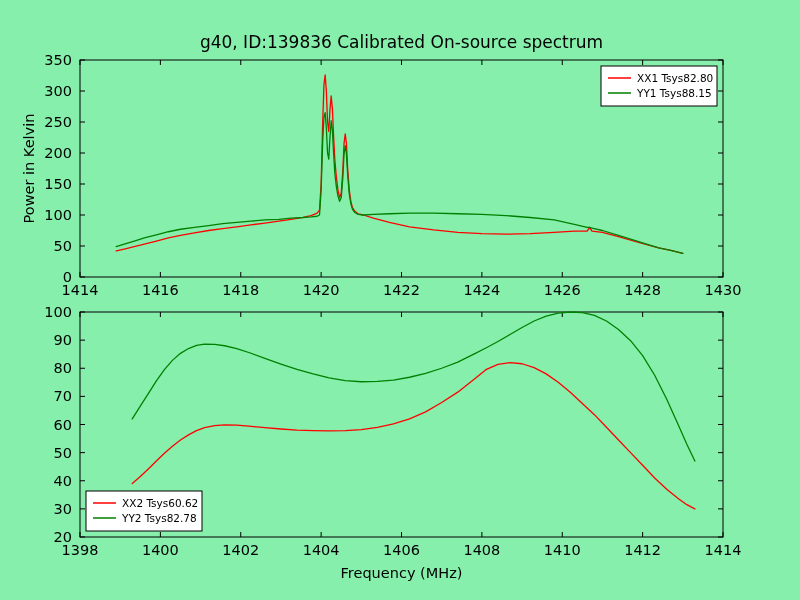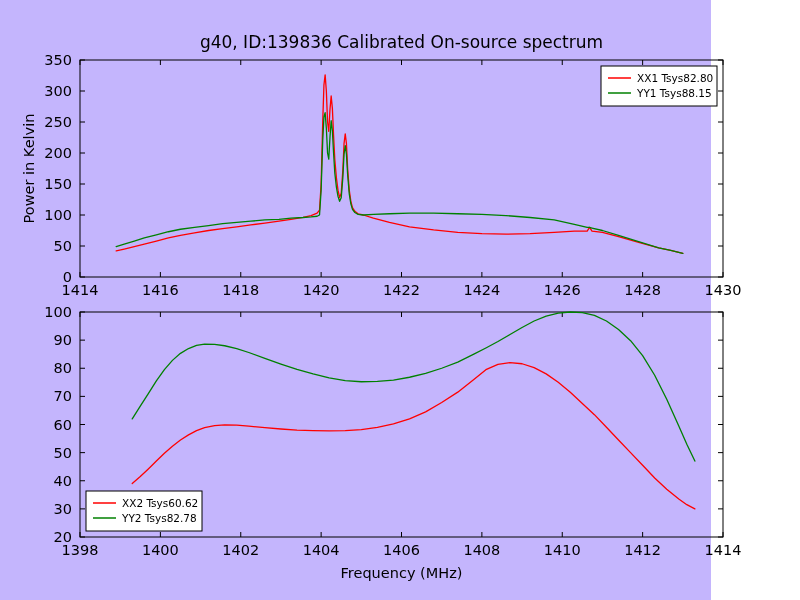--- a/index.html
+++ b/index.html
@@ -4,22 +4,22 @@
 <style>
   html, body {
     margin: 0; padding: 0;
     width: 800px; height: 600px;
     background: #ffffff;
     font-family: "DejaVu Sans", sans-serif;
     overflow: hidden;
   }
   #figure {
     position: relative;
-    width: 711px; height: 600px;
-    background: #c4b5fd;
+    width: 800px; height: 600px;
+    background: #86efac;
   }
   #figure svg { display: block; }
   .axis-line { fill: none; stroke: #000000; stroke-width: 1; }
   .tick-line { stroke: #000000; stroke-width: 1; }
   .tick-label {
     font-family: "DejaVu Sans", sans-serif;
     font-size: 14.5px;
     fill: #000000;
   }
   .axis-title {

